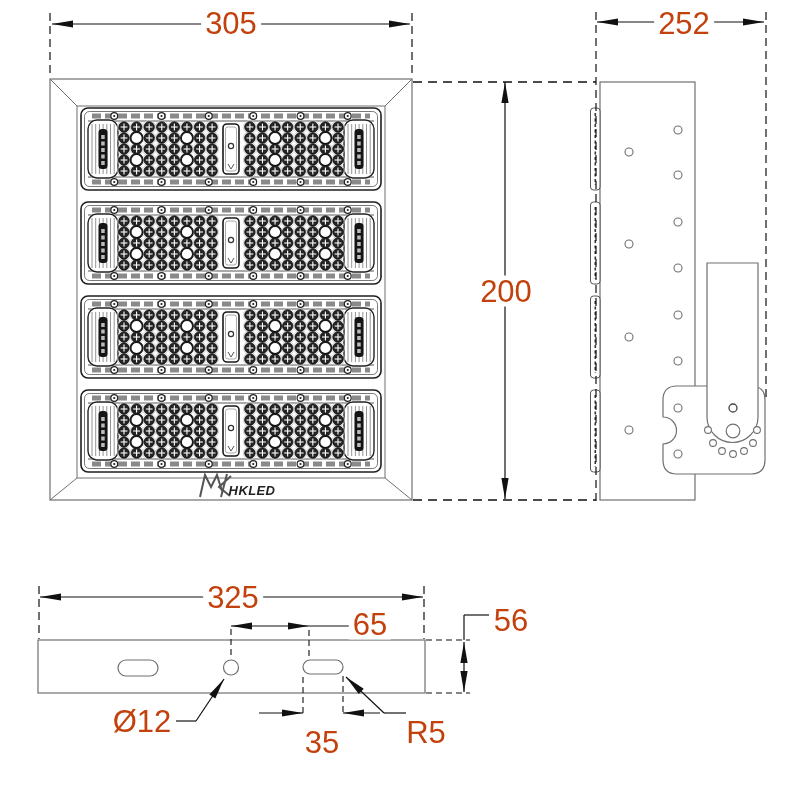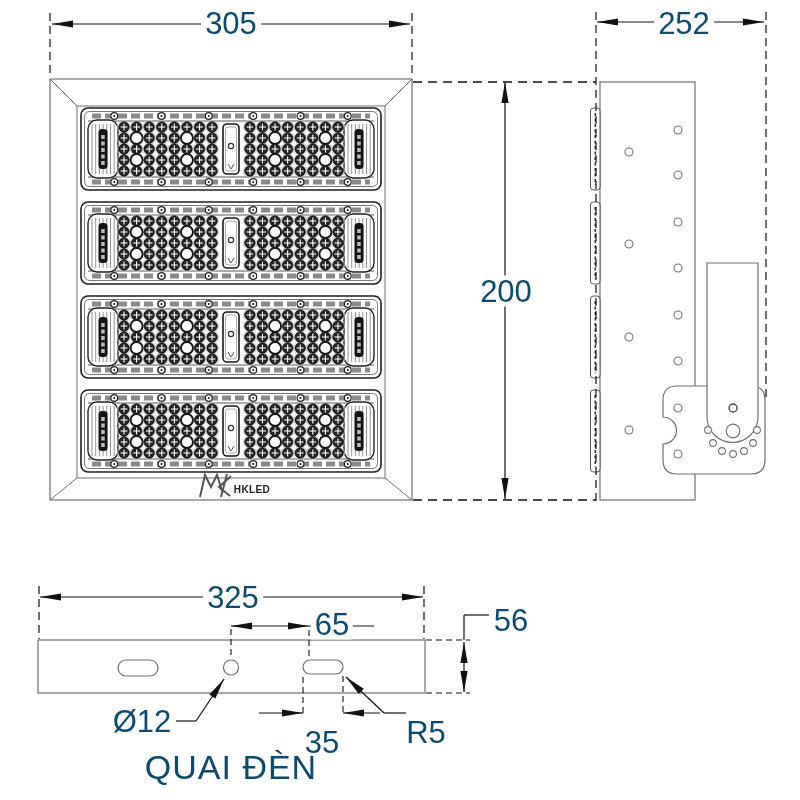--- a/index.html
+++ b/index.html
@@ -1,24 +1,24 @@
 <!DOCTYPE html>
 <html><head>
 <meta charset="utf-8">
 <style>
   html,body{margin:0;padding:0;background:#fff;}
   .canvas{position:relative;width:800px;height:800px;background:#fff;overflow:hidden;
           font-family:"Liberation Sans",sans-serif;}
   svg{position:absolute;left:0;top:0;}
   .labels{position:absolute;left:0;top:0;width:800px;height:800px;pointer-events:none;}
-  .dim{position:absolute;transform:translate(-50%,-50%);font-size:31px;color:#0c4a6e;
+  .dim{position:absolute;transform:translate(-50%,-50%);font-size:31px;color:#c2410c;
        white-space:nowrap;line-height:1;}
   .bg{background:#fff;padding:0 4px;}
   .title{font-size:34px;letter-spacing:1px;}
-  .brand{font-size:10px;font-weight:bold;letter-spacing:.4px;color:#222;}
+  .brand{font-size:13px;font-weight:bold;letter-spacing:.4px;color:#222;font-style:italic;}
 </style>
 </head>
 <body>
 
 <div class="canvas">
   <svg id="svg-root" width="800" height="800" viewBox="0 0 800 800">
     <g id="g-front">
         <rect x="50" y="79" width="362" height="421" fill="#fff" stroke="#707070" stroke-width="1.2"></rect>
         <rect x="77" y="106" width="308" height="372" fill="#fff" stroke="#707070" stroke-width="1"></rect>
         <line x1="50" y1="79" x2="77" y2="106" stroke="#707070" stroke-width="1"></line>
@@ -1588,21 +1588,20 @@
         <line x1="384" y1="713" x2="346" y2="677" stroke="#111111" stroke-width="1.2"></line>
         <polygon points="346,677 363.72088709450117,688.8292079440655 358.76912562954357,694.0560672681875" fill="#111111"></polygon>
       </g>
   </svg>
 
   <div class="labels">
     <div class="dim bg" style="left:231px;top:23px">305</div>
     <div class="dim bg" style="left:684px;top:23px">252</div>
     <div class="dim bg" style="left:506px;top:291px">200</div>
     <div class="dim bg" style="left:233px;top:597px">325</div>
-    <div class="dim bg" style="left:332px;top:624px">65</div>
+    <div class="dim bg" style="left:370px;top:624px">65</div>
     <div class="dim" style="left:511px;top:620px">56</div>
     <div class="dim" style="left:142px;top:721px">Ø12</div>
     <div class="dim bg" style="left:322px;top:742px">35</div>
     <div class="dim" style="left:426px;top:732px">R5</div>
-    <div class="dim title" style="left:231px;top:767px">QUAI ĐÈN</div>
     <div class="dim brand" style="left:252px;top:490px">HKLED</div>
   </div>
 </div>
 
 </body></html>

